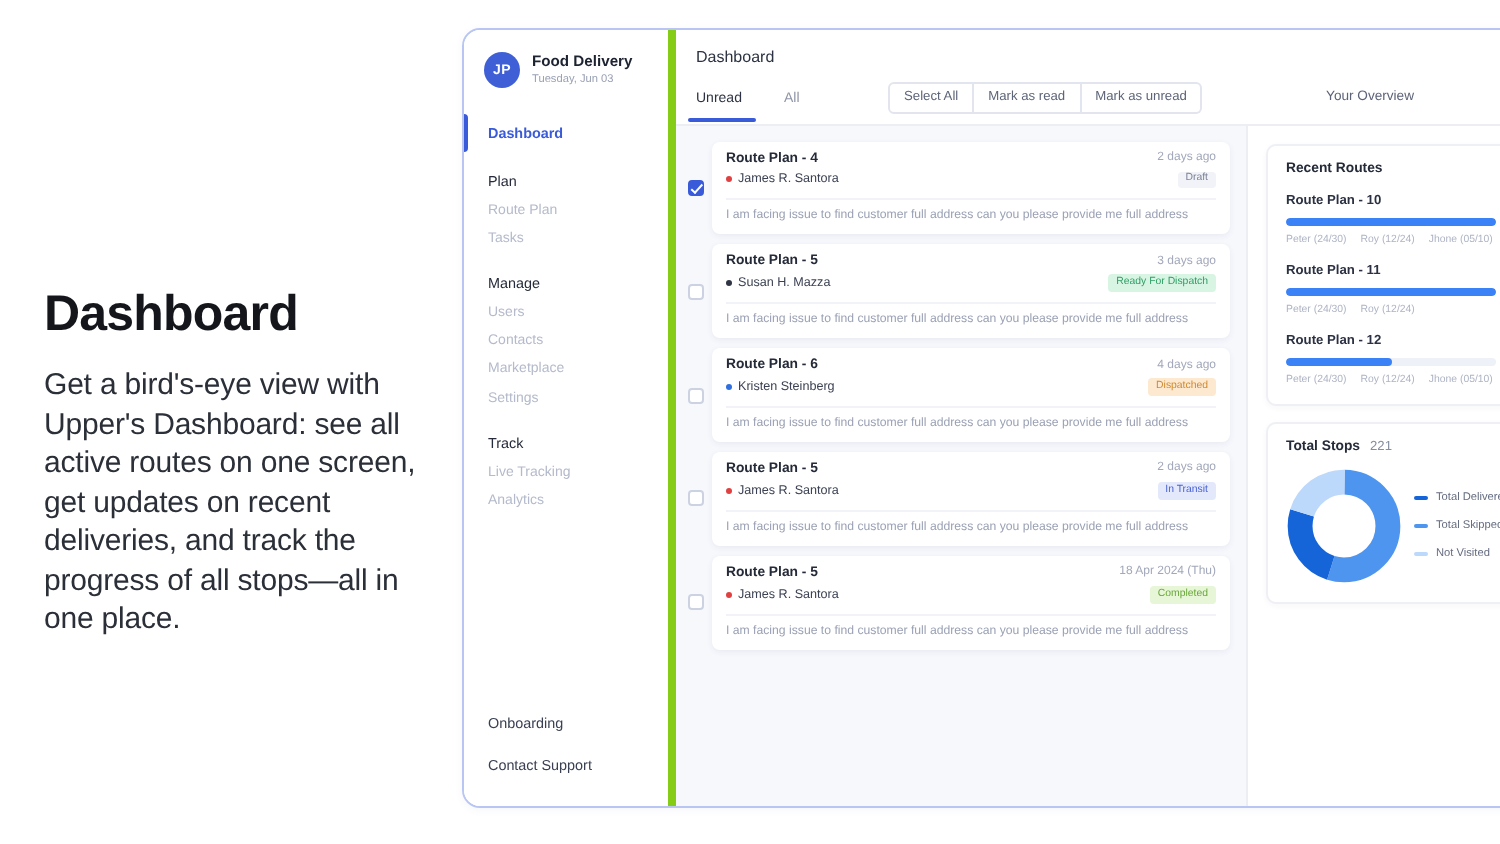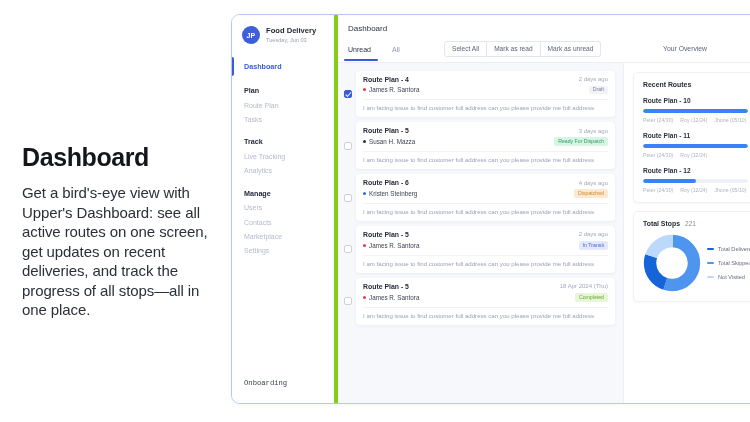--- a/index.html
+++ b/index.html
@@ -56,32 +56,31 @@
   .nav-active {
     position: relative; font-size: 7.2px; color: #3a5bd9; font-weight: 700;
     padding: 5px 0 5px 12px; margin-bottom: 7px;
   }
   .nav-active::before {
     content: ""; position: absolute; left: 0; top: 0; bottom: 0;
     width: 2px; background: #3a5bd9; border-radius: 0 2px 2px 0;
   }
   .nav-group { margin-bottom: 8px; }
   .nav-group-title {
-    font-size: 7.2px; font-weight: 700; color: #252b3a;
+    font-size: 7.2px; font-weight: 400; color: #252b3a;
     padding: 3px 0 3px 12px;
   }
   .nav-item {
     font-size: 7px; color: #b4bacb; padding: 3.6px 0 3.6px 12px;
   }
   .sidebar-bottom { margin-top: auto; padding: 0 0 10px 0; }
   .bottom-item {
     font-size: 7.2px; color: #3a4052; padding: 6px 0 6px 12px;
     display: flex; align-items: center; justify-content: space-between;
     padding-right: 10px;
-    font-family: Liberation Mono, monospace;
   }
   .chip {
     width: 11px; height: 11px; border-radius: 50%; background: #eef0f6;
     color: #9aa1b4; font-size: 6px; display: flex;
     align-items: center; justify-content: center;
   }
 
   
   .main { flex: 1; display: flex; flex-direction: column; min-width: 0; }
   .topbar { padding: 9px 0 0 0; }
@@ -214,37 +213,40 @@
       <div class="nav">
         <div class="nav-active">Dashboard</div>
 
         <div class="nav-group">
           <div class="nav-group-title">Plan</div>
           <div class="nav-item">Route Plan</div>
           <div class="nav-item">Tasks</div>
         </div>
 
         <div class="nav-group">
-          <div class="nav-group-title">Track</div>
-          <div class="nav-item">Live Tracking</div>
-          <div class="nav-item">Analytics</div>
-        </div>
-
-        <div class="nav-group">
           <div class="nav-group-title">Manage</div>
           <div class="nav-item">Users</div>
           <div class="nav-item">Contacts</div>
           <div class="nav-item">Marketplace</div>
           <div class="nav-item">Settings</div>
         </div>
+
+        <div class="nav-group">
+          <div class="nav-group-title">Track</div>
+          <div class="nav-item">Live Tracking</div>
+          <div class="nav-item">Analytics</div>
+        </div>
       </div>
 
       <div class="sidebar-bottom">
         <div class="bottom-item">
           <span>Onboarding</span>
+        </div>
+        <div class="bottom-item">
+          <span>Contact Support</span>
         </div>
       </div>
     </div>
 
     <div class="main">
       <div class="topbar">
         <div class="page-title">Dashboard</div>
         <div class="toolbar">
           <div class="tabs">
             <div class="tab active">Unread</div>

